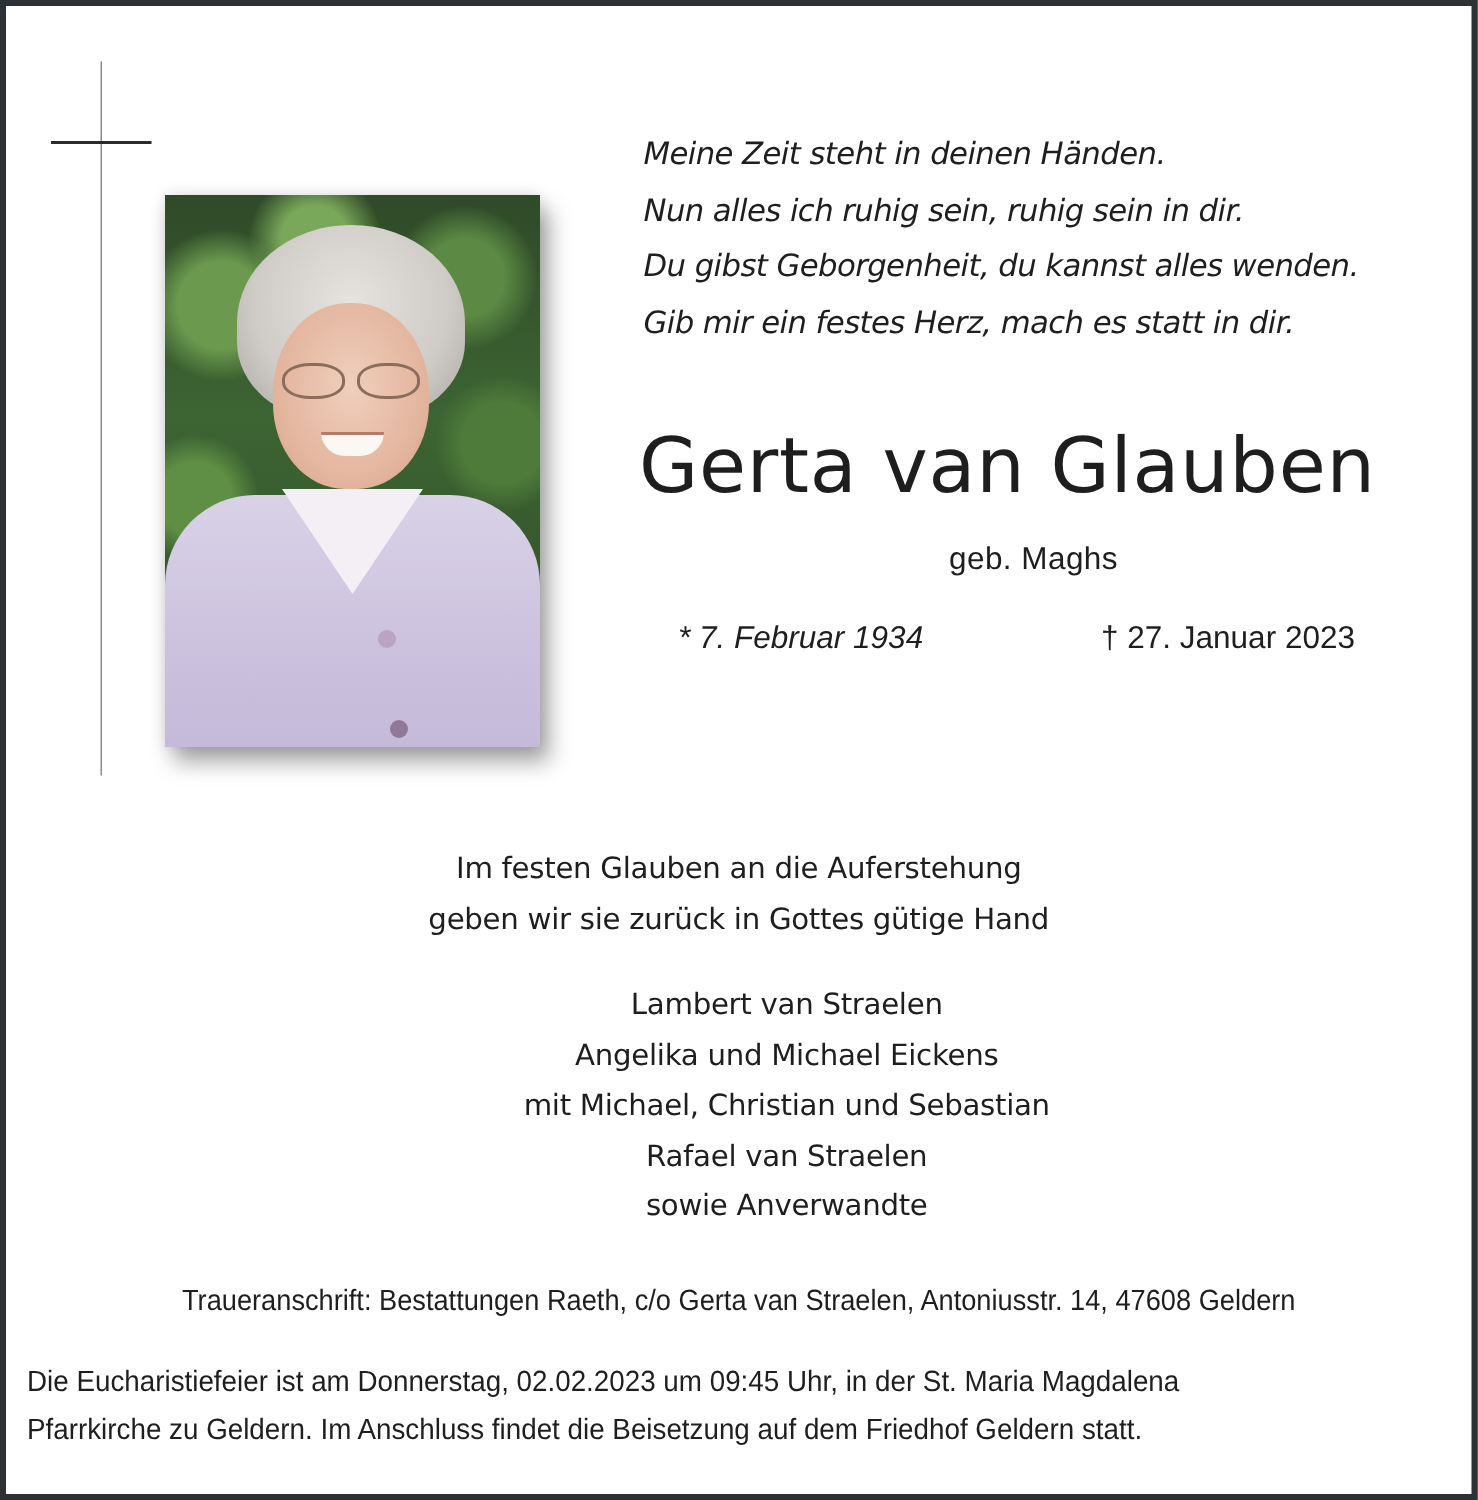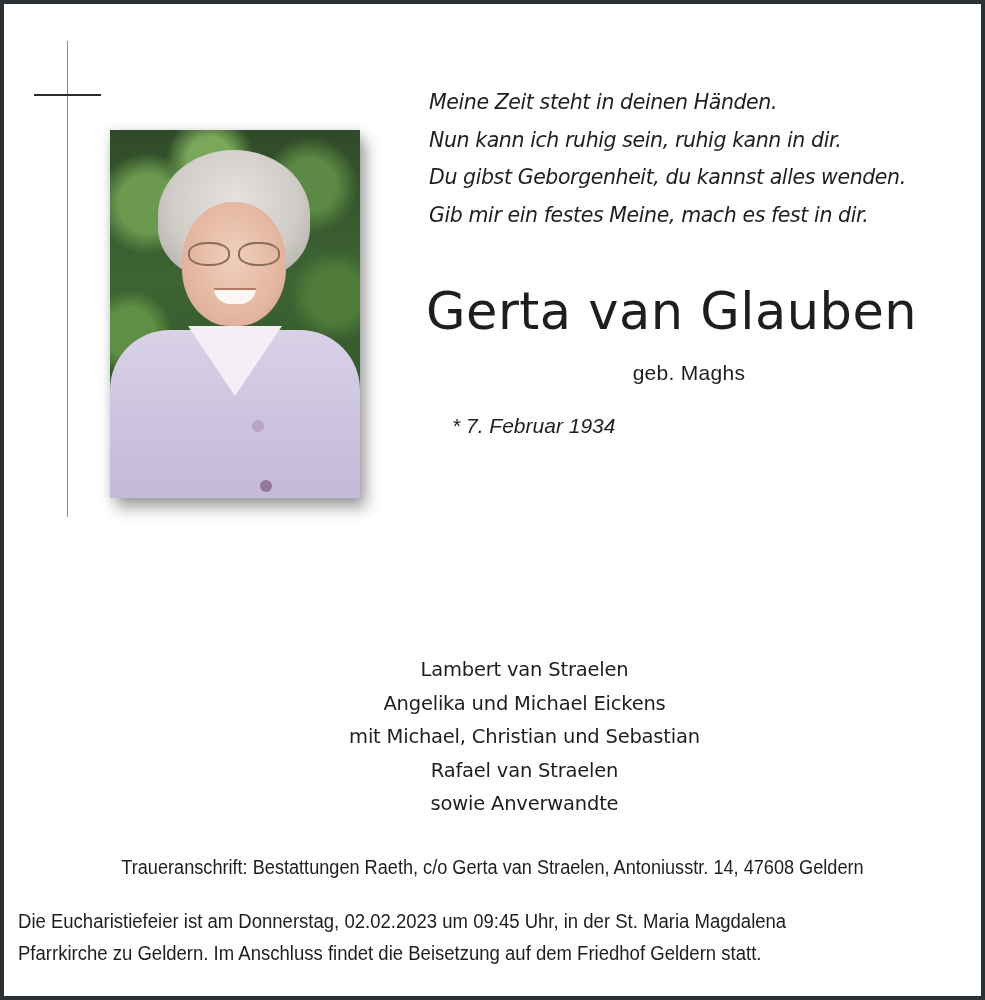--- a/index.html
+++ b/index.html
@@ -116,29 +116,34 @@
     <div class="hair"></div>
     <div class="face"></div>
     <div class="glasses"></div>
     <div class="smile"></div>
     <div class="button1"></div>
     <div class="button2"></div>
   </div>
 
   <div class="verse">
     <div>Meine Zeit steht in deinen Händen.</div>
-    <div>Nun kann ich ruhig sein, ruhig kann in dir.</div>
+    <div>Nun alles ich ruhig sein, ruhig sein in dir.</div>
     <div>Du gibst Geborgenheit, du kannst alles wenden.</div>
-    <div>Gib mir ein festes Meine, mach es fest in dir.</div>
+    <div>Gib mir ein festes Herz, mach es statt in dir.</div>
   </div>
 
   <div class="name">Gerta van Glauben</div>
   <div class="maiden">geb. Maghs</div>
   <div class="born">* 7. Februar 1934</div>
+  <div class="died">† 27. Januar 2023</div>
 
+  <div class="center-block faith">
+    <div>Im festen Glauben an die Auferstehung</div>
+    <div>geben wir sie zurück in Gottes gütige Hand</div>
+  </div>
 
   <div class="center-block family">
     <div>Lambert van Straelen</div>
     <div>Angelika und Michael Eickens</div>
     <div>mit Michael, Christian und Sebastian</div>
     <div>Rafael van Straelen</div>
     <div>sowie Anverwandte</div>
   </div>
 
   <div class="address">Traueranschrift: Bestattungen Raeth, c/o Gerta van Straelen, Antoniusstr. 14, 47608 Geldern</div>

